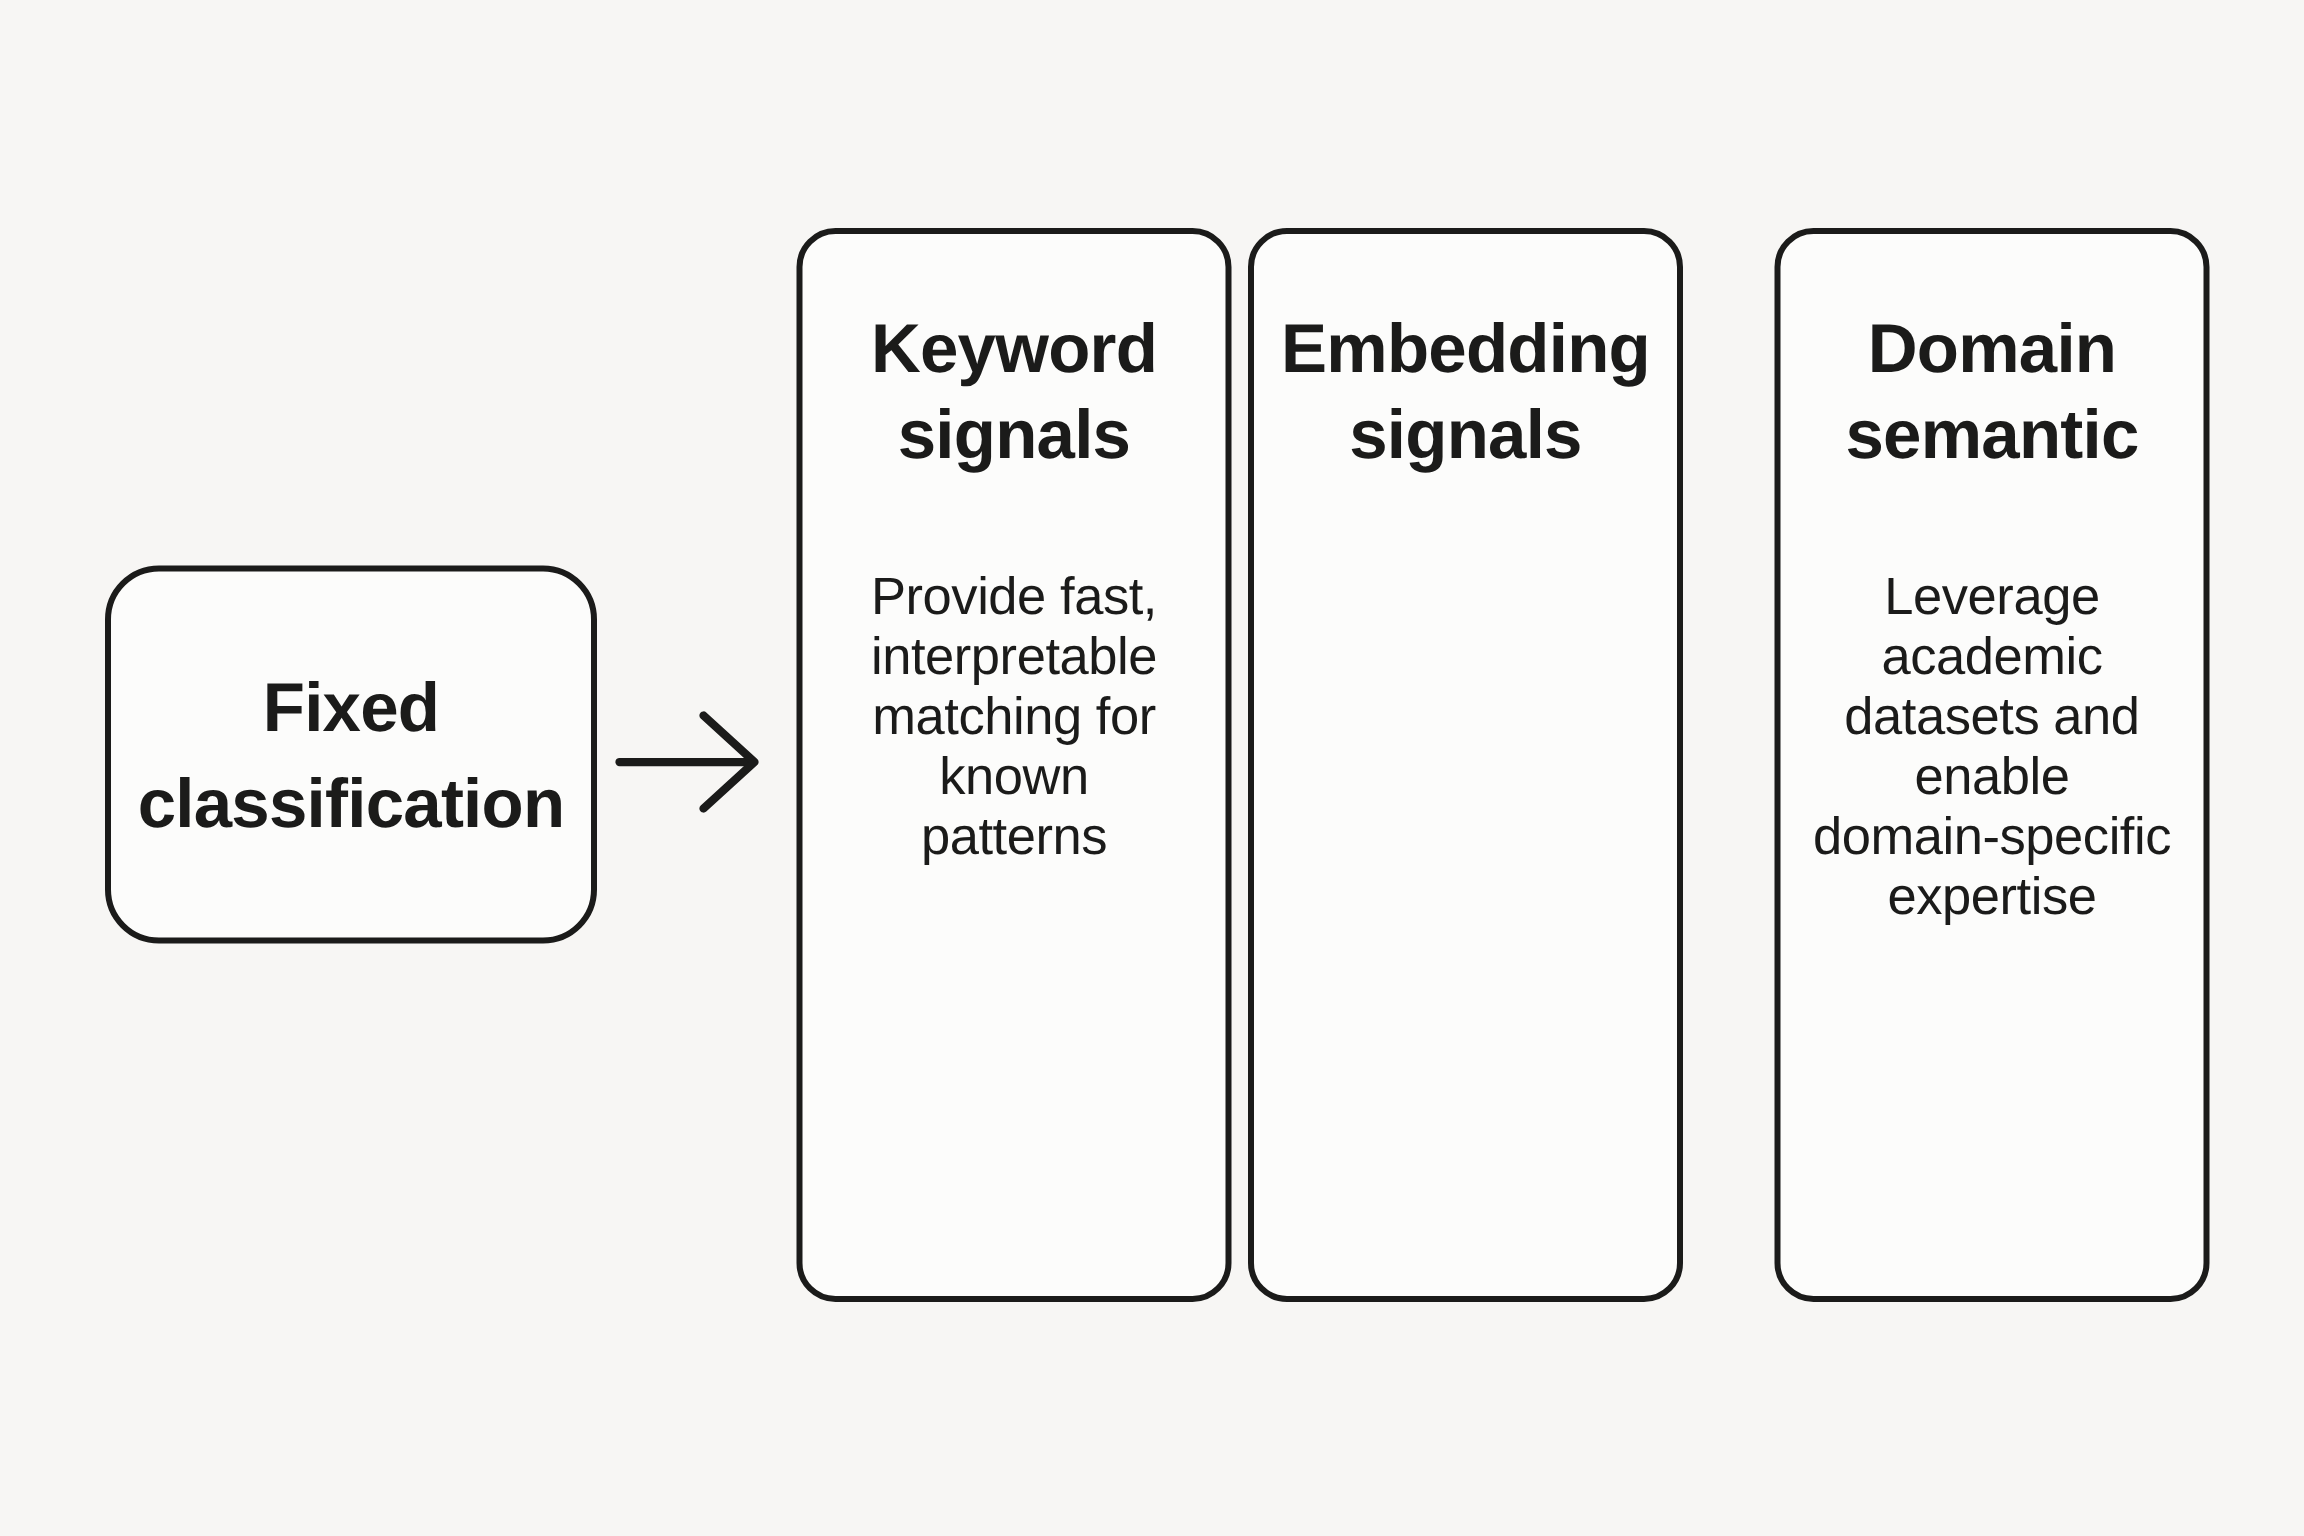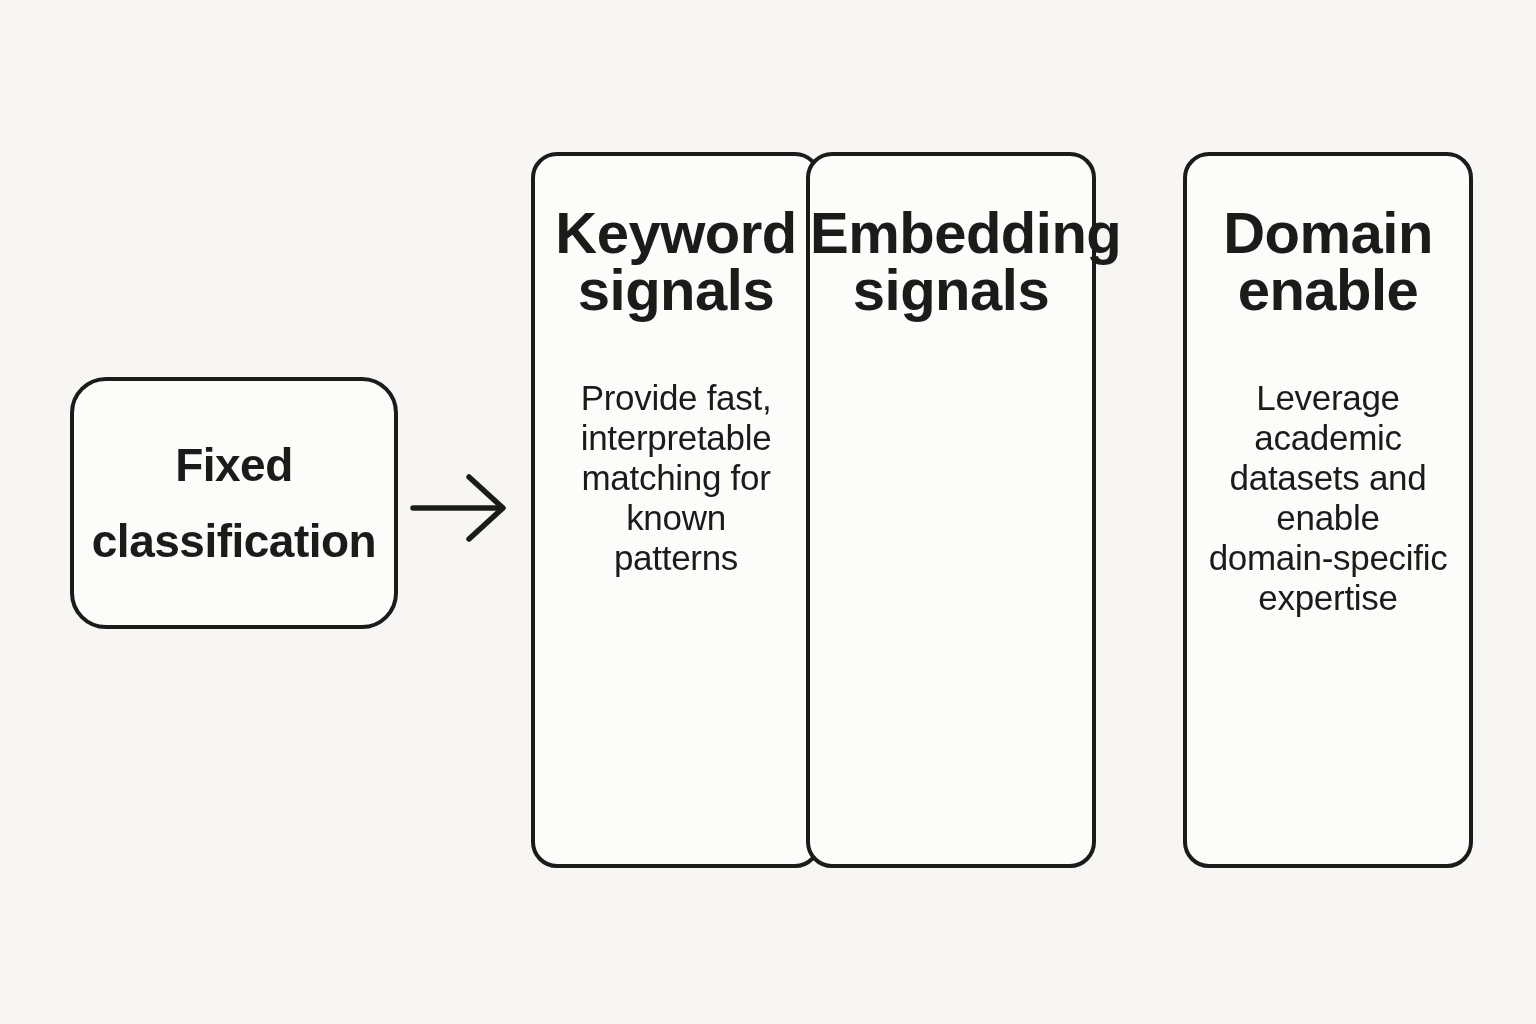--- a/index.html
+++ b/index.html
@@ -24,21 +24,21 @@
     box-sizing: border-box;
     background: #fcfcfb;
     border: 4px solid #1b1b1a;
     border-radius: 36px;
     display: flex;
     align-items: center;
     justify-content: center;
     text-align: center;
     font-weight: 700;
     font-size: 46px;
-    line-height: 76px;
+    line-height: 64px;
     letter-spacing: -0.5px;
     white-space: pre-line;
   }
   .flow-arrow {
     position: absolute;
     left: 409px;
     top: 471px;
     width: 100px;
     height: 74px;
   }
@@ -47,26 +47,26 @@
     top: 152px;
     width: 290px;
     height: 716px;
     box-sizing: border-box;
     background: #fcfcfb;
     border: 4px solid #1b1b1a;
     border-radius: 26px;
     text-align: center;
   }
   .card-1 { left: 531px; }
-  .card-2 { left: 806px; }
+  .card-2 { left: 832px; }
   .card-3 { left: 1183px; }
   .card-title {
     margin-top: 48px;
     font-weight: 700;
-    font-size: 58px;
+    font-size: 46px;
     line-height: 57px;
     letter-spacing: -0.5px;
     white-space: pre-line;
   }
   .card-body {
     margin-top: 60px;
     font-weight: 400;
     font-size: 35px;
     line-height: 40px;
     letter-spacing: -0.3px;
@@ -98,21 +98,21 @@
 patterns</div>
   </div>
 
   <div class="card card-2">
     <div class="card-title">Embedding
 signals</div>
   </div>
 
   <div class="card card-3">
     <div class="card-title">Domain
-enable</div>
+semantic</div>
     <div class="card-body">Leverage
 academic
 datasets and
 enable
 domain-specific
 expertise</div>
   </div>
 
 </div>
 

